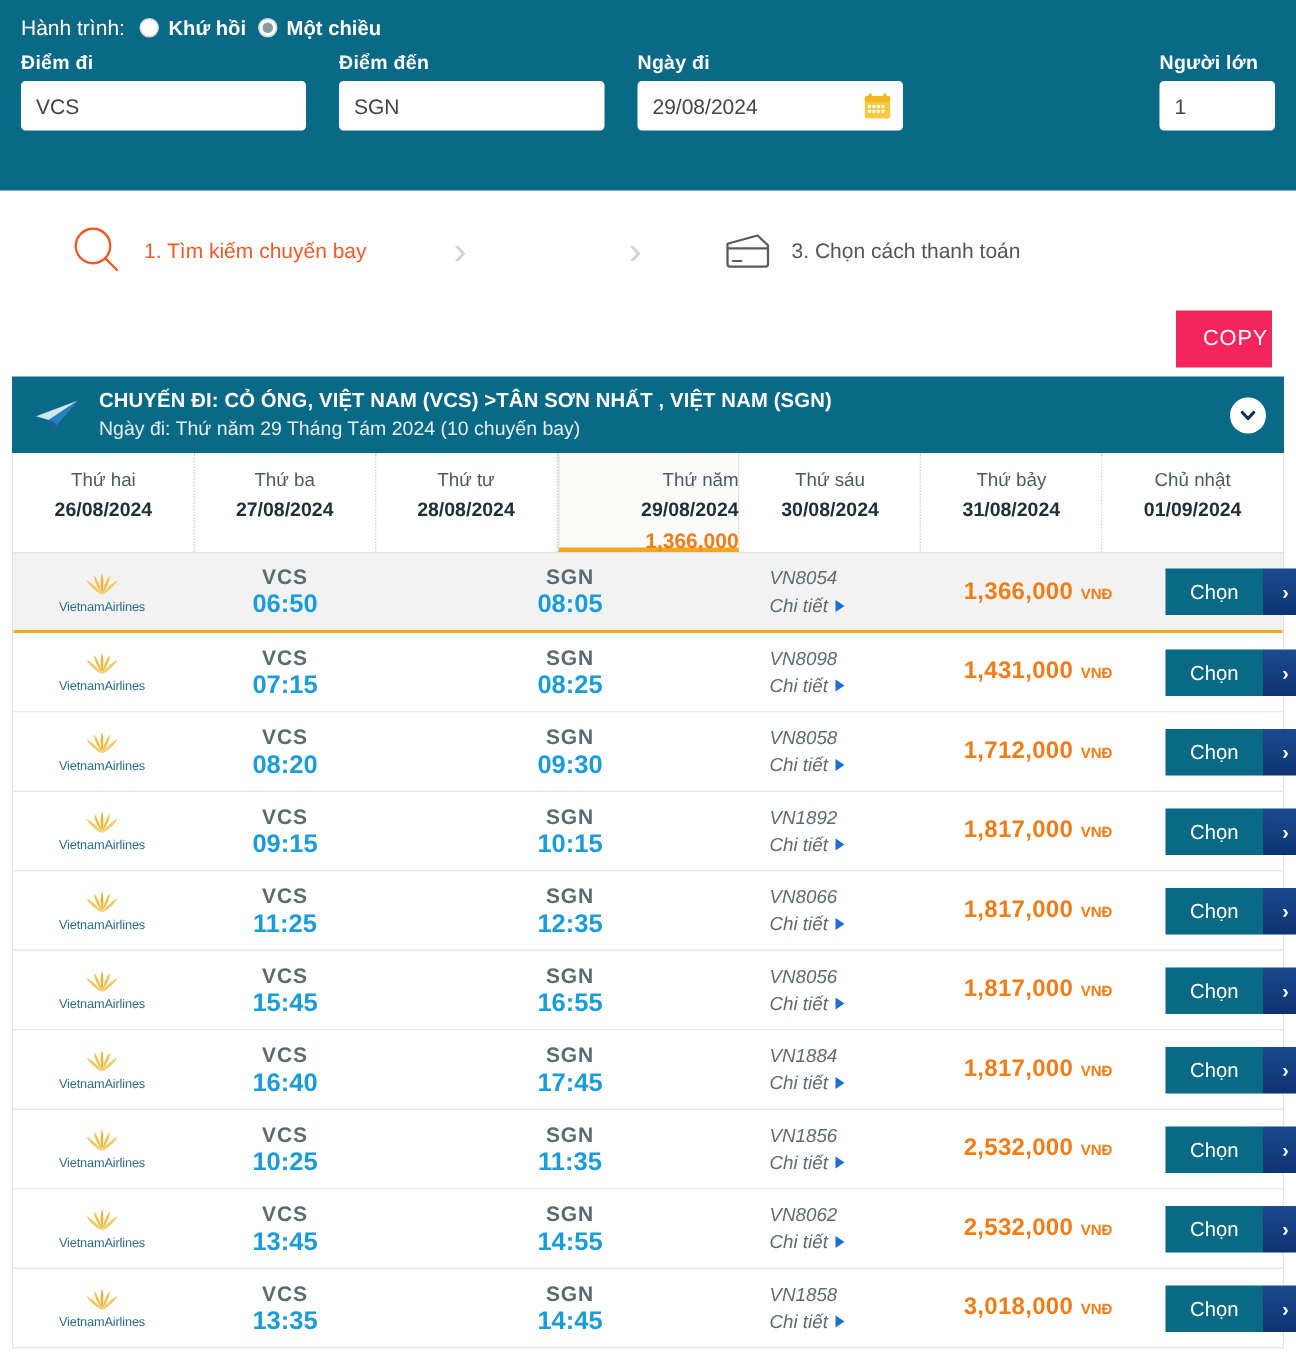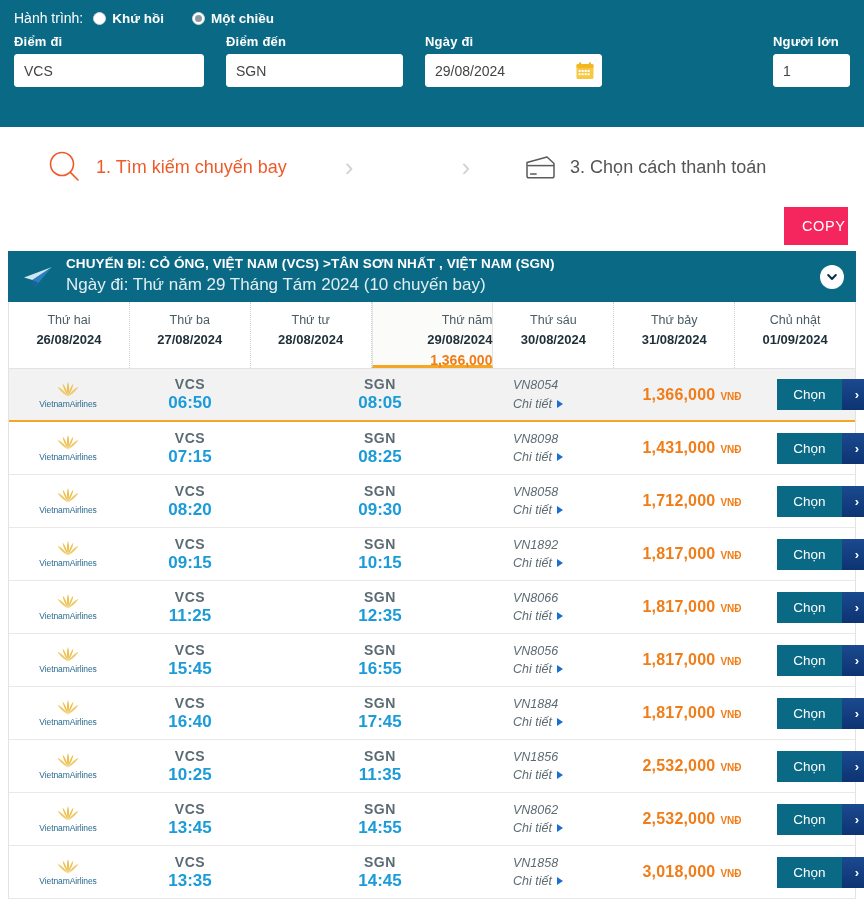--- a/index.html
+++ b/index.html
@@ -26,21 +26,21 @@
     align-items: center;
     gap: 10px;
     height: 24px;
     margin-bottom: 4px;
   }
   .trip-label {
     color: #ffffff;
     font-size: 14px;
     font-weight: normal;
   }
-  .radio-group { display: flex; gap: 28px; }
+  .radio-group { display: flex; gap: 8px; }
   .radio-opt { display: flex; align-items: center; gap: 6px; cursor: pointer; }
   .radio-dot {
     width: 13px; height: 13px; border-radius: 50%;
     background: #ffffff; display: inline-block;
     border: 1px solid #cfd8da;
   }
   .radio-dot.checked { background: #ffffff; position: relative; }
   .radio-dot.checked::after {
     content: ""; position: absolute; left: 2px; top: 2px;
     width: 7px; height: 7px; border-radius: 50%; background: #8d9ba0;
@@ -81,21 +81,21 @@
 
   
   .steps {
     height: 80px;
     display: flex;
     align-items: center;
     padding: 0 10px;
     background: #fff;
   }
   .step { display: flex; align-items: center; gap: 10px; }
-  .step-text { font-size: 18px; color: #555; white-space: nowrap; }
+  .step-text { font-size: 14px; color: #555; white-space: nowrap; }
   .step.active .step-text { color: #f05a28; }
   .chev-sep {
     color: #d2d2d2; font-size: 26px; font-weight: 300;
     line-height: 1; padding: 0 4px; user-select: none;
   }
   .sp-a { width: 34px; }  .sp-b { width: 54px; }
   .sp-c { width: 52px; }  .sp-d { width: 48px; }
   .sp-e { width: 44px; }
 
   
@@ -127,21 +127,21 @@
     padding: 9px 12px 9px 12px;
     position: relative;
     height: 51px;
   }
   .plane-icon { width: 34px; height: 26px; margin-right: 12px; flex: none; }
   .route-texts { display: flex; flex-direction: column; justify-content: space-between; }
   .route-title {
     color: #ffffff; font-size: 13.5px; font-weight: bold;
     letter-spacing: .1px; line-height: 1.25;
   }
-  .route-sub { color: #e3eef1; font-size: 17px; line-height: 1.35; margin-top: 1px; }
+  .route-sub { color: #e3eef1; font-size: 13px; line-height: 1.35; margin-top: 1px; }
   .collapse-btn {
     position: absolute; right: 12px; top: 50%; transform: translateY(-50%);
     width: 24px; height: 24px; border-radius: 50%;
     background: #ffffff; display: flex; align-items: center; justify-content: center;
     cursor: pointer;
   }
 
   
   .date-tabs {
     display: flex;

